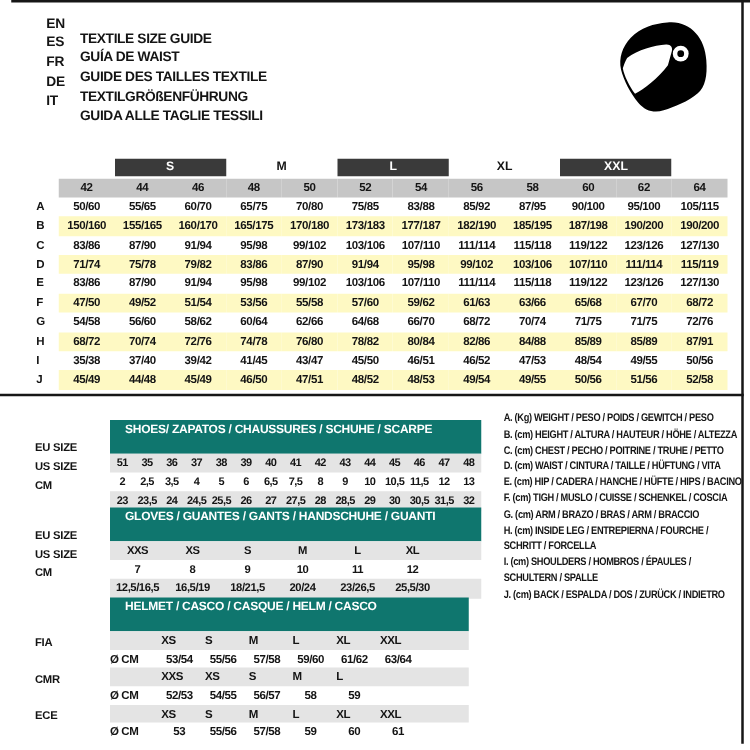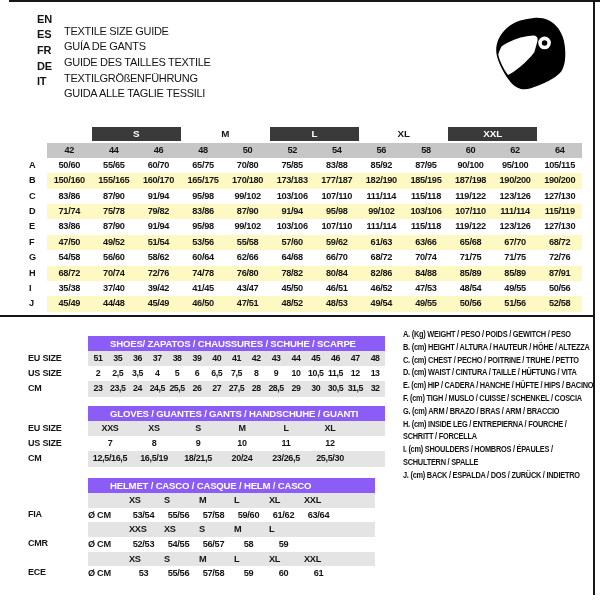--- a/index.html
+++ b/index.html
@@ -6,39 +6,39 @@
   .page{position:relative;width:600px;height:600px;background:#ffffff;overflow:hidden;
         font-family:"Liberation Sans","DejaVu Sans",sans-serif;color:#141414;}
   .hairline-top{position:absolute;left:9px;top:0;width:591px;height:2px;background:#161616;}
   .hairline-right{position:absolute;left:593px;top:0;width:2px;height:595px;background:#161616;}
   .divider{position:absolute;left:0;top:315px;width:595px;height:2px;background:#161616;}
 
   
   #lang-rows{position:absolute;left:37px;top:11px;}
   .lang-row{display:flex;height:15.6px;align-items:center;}
   .lang-code{width:27px;font-size:11px;font-weight:700;letter-spacing:-0.2px;}
-  .lang-title{font-size:11px;font-weight:400;letter-spacing:-0.3px;white-space:nowrap;margin-top:24px;}
+  .lang-title{font-size:11px;font-weight:700;letter-spacing:-0.3px;white-space:nowrap;margin-top:24px;}
 
   
   #helmet-icon{position:absolute;left:489px;top:13px;width:78px;height:92px;}
 
   
   #textile{position:absolute;left:25px;top:127px;width:557px;}
   .trow{display:grid;grid-template-columns:22px repeat(12,1fr);height:15.4px;}
   .trow.grp-row{height:15px;margin-bottom:0.5px;}
   .c{text-align:center;font-size:9.2px;font-weight:700;letter-spacing:-0.3px;line-height:15.4px;overflow:hidden;}
   .grp{height:14px;line-height:14px;text-align:center;font-size:9.8px;font-weight:700;color:#141414;}
   .grp.dark{background:#3a3a3a;color:#ffffff;}
   .sz{background:#c6c6c6;line-height:15.4px;}
   .trow.striped .c:not(.rowlabel){background:#fef9c3;}
   .rowlabel{text-align:left;padding-left:4px;background:transparent !important;}
 
   
-  .bar{height:15px;background:#8b5cf6;color:#ffffff;font-size:9.6px;font-weight:700;
-       line-height:15px;padding-left:22px;letter-spacing:-0.2px;white-space:nowrap;overflow:hidden;}
+  .bar{height:27px;background:#0f766e;color:#ffffff;font-size:9.6px;font-weight:700;
+       line-height:15px;padding-left:12px;letter-spacing:-0.2px;white-space:nowrap;overflow:hidden;}
   .side-labels{position:absolute;font-size:9px;font-weight:700;letter-spacing:-0.2px;}
   .side-lbl{height:15.2px;line-height:15.2px;}
 
   #shoes-table{position:absolute;left:88px;top:336px;width:297px;}
   .srow{display:grid;grid-template-columns:repeat(15,1fr);height:15.2px;}
   .srow .c{font-size:8.8px;letter-spacing:-0.45px;line-height:15.2px;}
   .shaded{background:#e4e4e4;}
   #shoes-labels{left:28px;top:351px;}
 
   #gloves-table{position:absolute;left:88px;top:406px;width:297px;}
@@ -67,21 +67,21 @@
   <div class="hairline-right"></div>
   <div class="divider"></div>
 
   <div id="lang-rows">
       <div class="lang-row">
         <div class="lang-code">EN</div>
         <div class="lang-title">TEXTILE SIZE GUIDE</div>
       </div>
       <div class="lang-row">
         <div class="lang-code">ES</div>
-        <div class="lang-title">GUÍA DE GANTS</div>
+        <div class="lang-title">GUÍA DE WAIST</div>
       </div>
       <div class="lang-row">
         <div class="lang-code">FR</div>
         <div class="lang-title">GUIDE DES TAILLES TEXTILE</div>
       </div>
       <div class="lang-row">
         <div class="lang-code">DE</div>
         <div class="lang-title">TEXTILGRÖßENFÜHRUNG</div>
       </div>
       <div class="lang-row">

